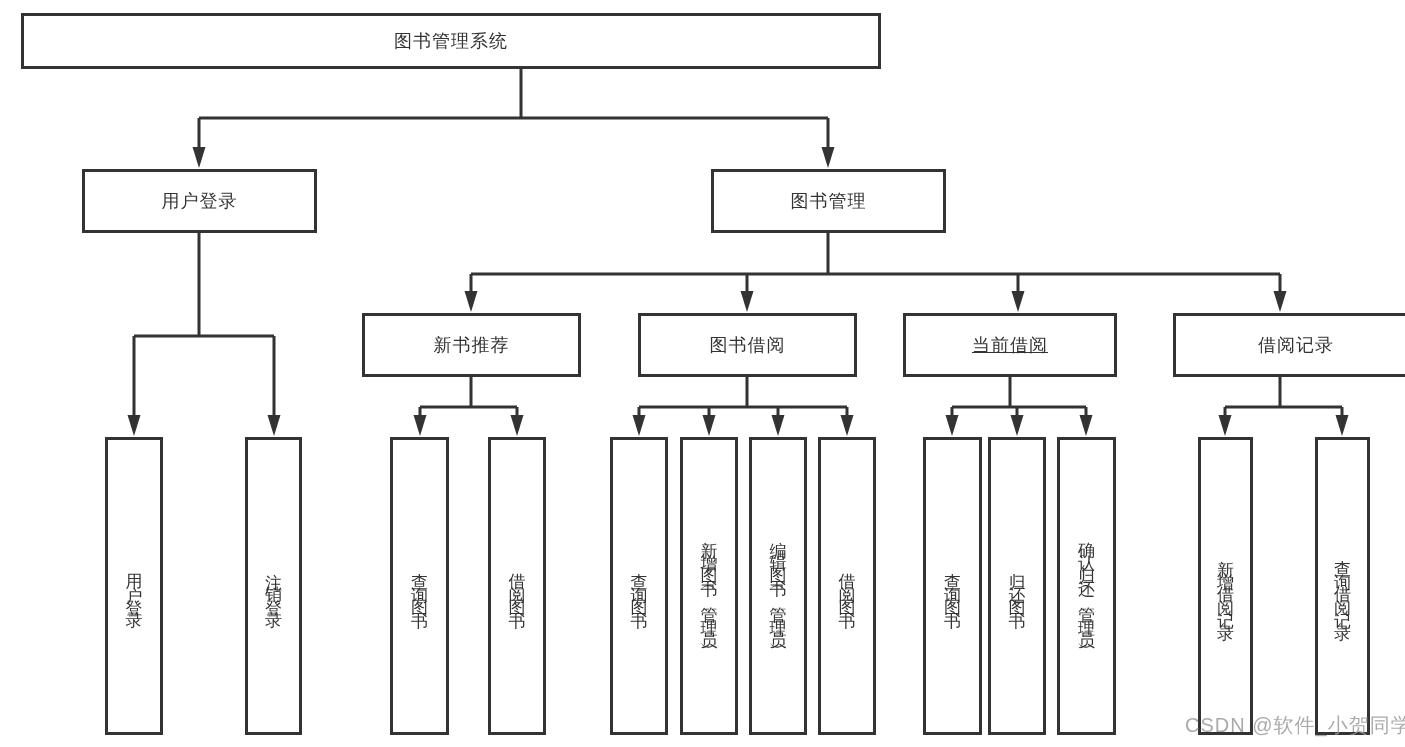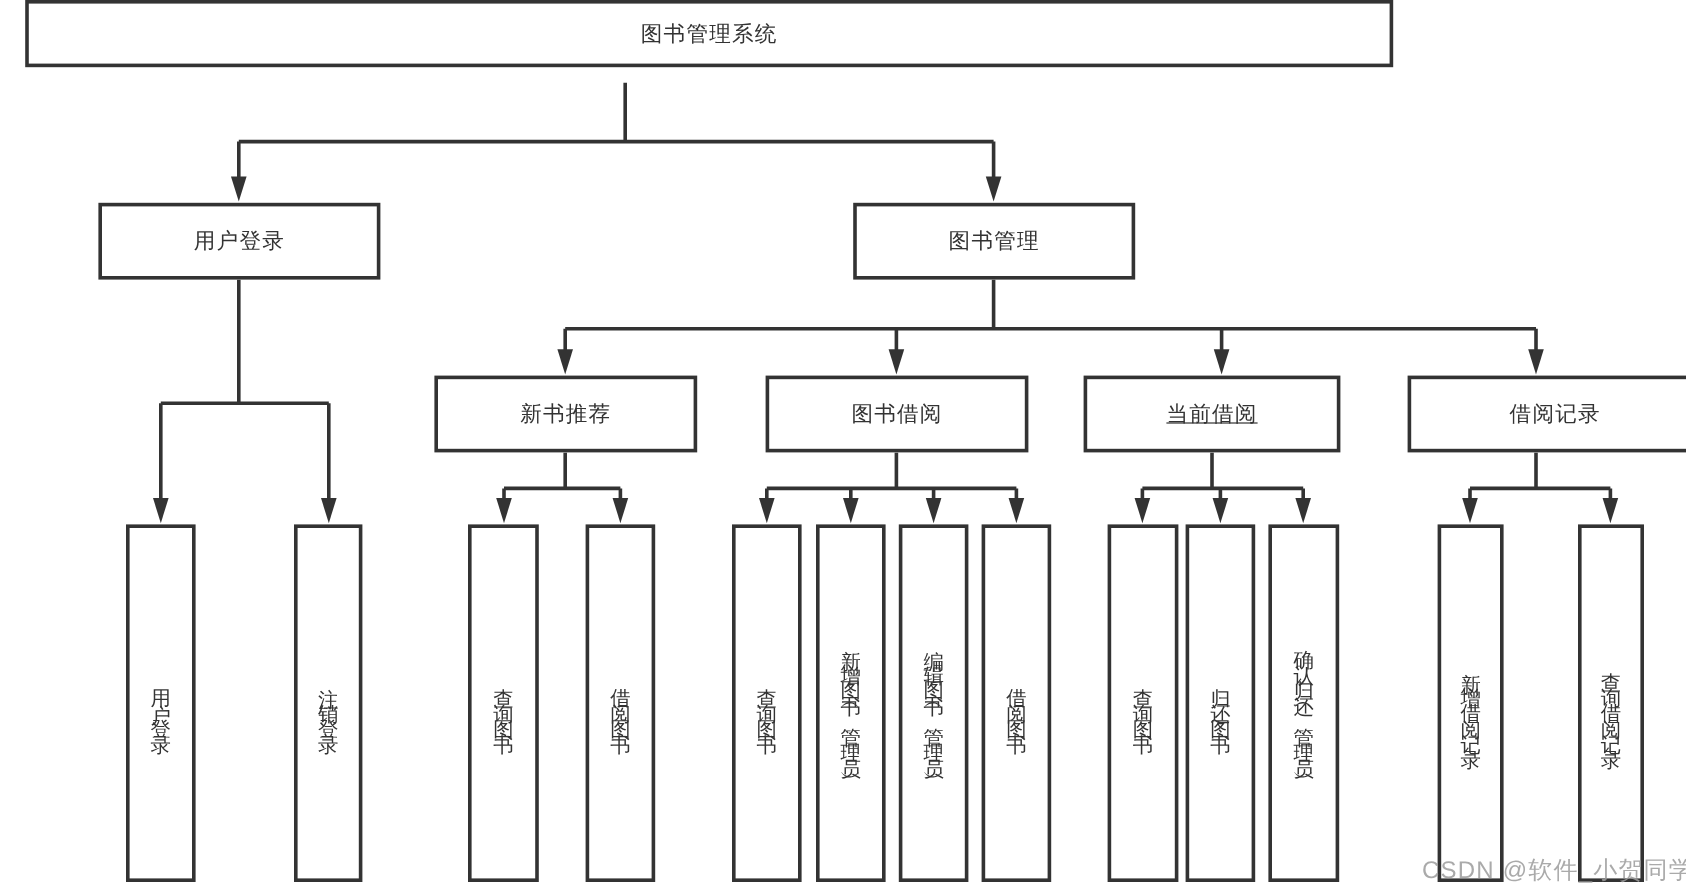--- a/index.html
+++ b/index.html
@@ -116,21 +116,21 @@
       <polygon points="1086,436 1079.5,415 1092.5,415"></polygon>
     </g>
 
     <g>
       <path d="M1280 377 V407 M1225 407 H1342 M1225 407 V418 M1342 407 V418"></path>
       <polygon points="1225,436 1218.5,415 1231.5,415"></polygon>
       <polygon points="1342,436 1335.5,415 1348.5,415"></polygon>
     </g>
   </svg>
 
-  <div class="node" style="left:21px;top:0;width:1140px;height:56px;justify-content:center;">
+  <div class="node" style="left:21px;top:13px;width:860px;height:56px;justify-content:center;">
     <span>图书管理系统</span>
   </div>
 
   <div class="node" style="left:82px;top:169px;width:235px;height:64px;">
     <span>用户登录</span>
   </div>
   <div class="node" style="left:362px;top:313px;width:219px;height:64px;">
     <span>新书推荐</span>
   </div>
 

